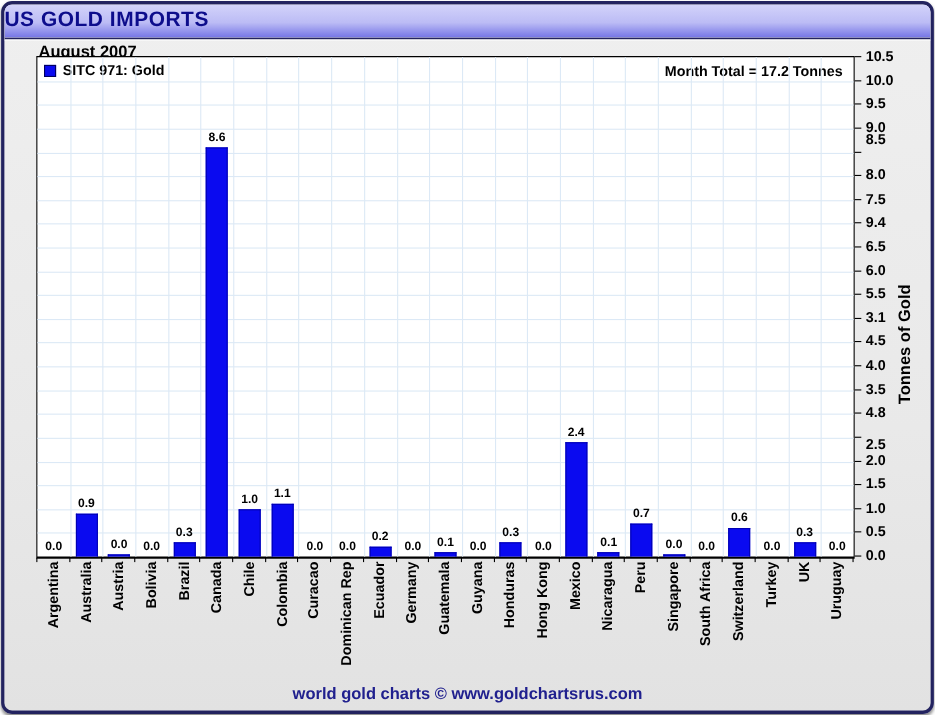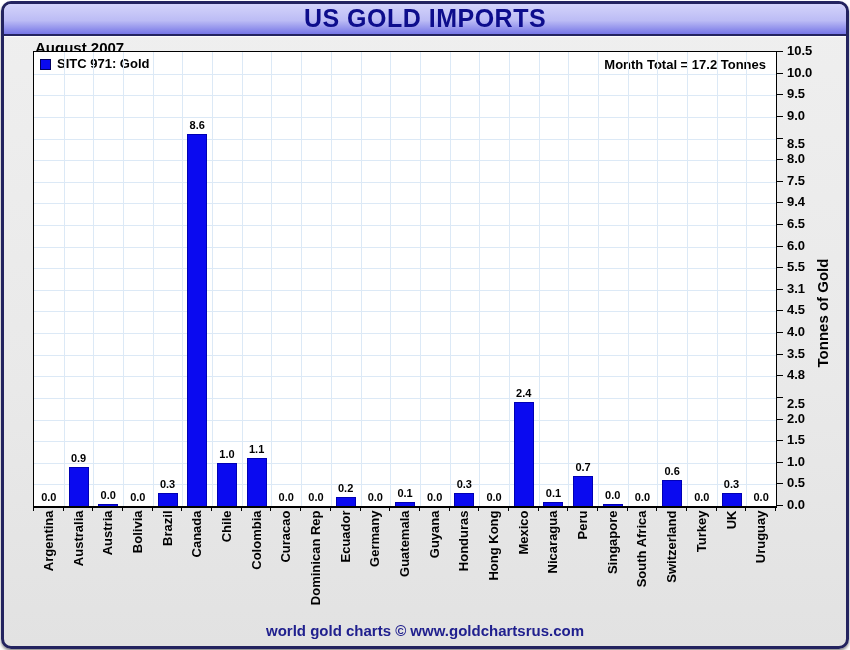--- a/index.html
+++ b/index.html
@@ -4,21 +4,21 @@
 <style>
   html,body{margin:0;padding:0;background:#ffffff;width:850px;height:650px;overflow:hidden;
     font-family:"Liberation Sans","DejaVu Sans",sans-serif;}
   #window{position:absolute;left:1px;top:1px;width:842px;height:642px;
     border:3px solid #23235f;border-radius:10px;overflow:hidden;
     background:linear-gradient(180deg,#efefef 0%,#e9e9e9 60%,#e2e2e2 100%);
     box-shadow:0 2px 3px rgba(0,0,0,0.45);}
   #titlebar{position:absolute;left:0;top:0;right:0;height:30px;
     background:linear-gradient(180deg,#d3d3fa 0%,#bcbcf5 55%,#7676e6 100%);
     border-bottom:2px solid #23235f;border-radius:6px 6px 0 0;}
-  #title{width:100%;text-align:center;line-height:29px;font-size:25px;font-weight:bold;
+  #title{width:100%;line-height:29px;font-size:19px;font-weight:bold;
     color:#0d0d8c;letter-spacing:0.5px;}
   #canvas{position:absolute;left:0;top:32px;right:0;bottom:0;border-top:1px solid #fbfbfb;}
   #date-label{position:absolute;left:31px;top:2px;font-size:15px;font-weight:bold;color:#000;}
   #subtitle{position:absolute;left:0;right:80px;top:2px;text-align:center;font-size:15px;
     font-weight:bold;color:#000;}
   #plot{position:absolute;left:29px;top:14px;width:742px;height:454px;background:#ffffff;
     border:1px solid #000;border-bottom-width:2px;}
   .hgrid{position:absolute;left:0;width:100%;height:1px;background:#dce9f6;}
   .vgrid{position:absolute;top:0;height:100%;width:1px;background:#dce9f6;}
   .bar{position:absolute;bottom:0;background:#0a0af0;border:1px solid #0000b4;
@@ -168,21 +168,21 @@
       <div class="ylab" style="left: 783px; top: 200.6px;">6.0</div>
       <div class="ytick" style="left: 773px; top: 187px;"></div>
       <div class="ylab" style="left: 783px; top: 179px;">6.5</div>
       <div class="ytick" style="left: 773px; top: 165.3px;"></div>
       <div class="ylab" style="left: 783px; top: 157.3px;">9.4</div>
       <div class="ytick" style="left: 773px; top: 143.7px;"></div>
       <div class="ylab" style="left: 783px; top: 135.7px;">7.5</div>
       <div class="ytick" style="left: 773px; top: 122.1px;"></div>
       <div class="ylab" style="left: 783px; top: 114.1px;">8.0</div>
       <div class="ytick" style="left: 773px; top: 100.5px;"></div>
-      <div class="ylab" style="left: 783px; top: 99px;">8.5</div>
+      <div class="ylab" style="left: 783px; top: 82px;">8.5</div>
       <div class="ytick" style="left: 773px; top: 78.9px;"></div>
       <div class="ylab" style="left: 783px; top: 70.9px;">9.0</div>
       <div class="ytick" style="left: 773px; top: 57.2px;"></div>
       <div class="ylab" style="left: 783px; top: 49.2px;">9.5</div>
       <div class="ytick" style="left: 773px; top: 35.6px;"></div>
       <div class="ylab" style="left: 783px; top: 27.6px;">10.0</div>
       <div class="ytick" style="left: 773px; top: 14px;"></div>
       <div class="ylab" style="left: 783px; top: 6px;">10.5</div>
       <div class="xlab" style="left: -16.2px; top: 526px;">Argentina</div>
       <div class="xlab" style="left: 13.5px; top: 526px;">Australia</div>

